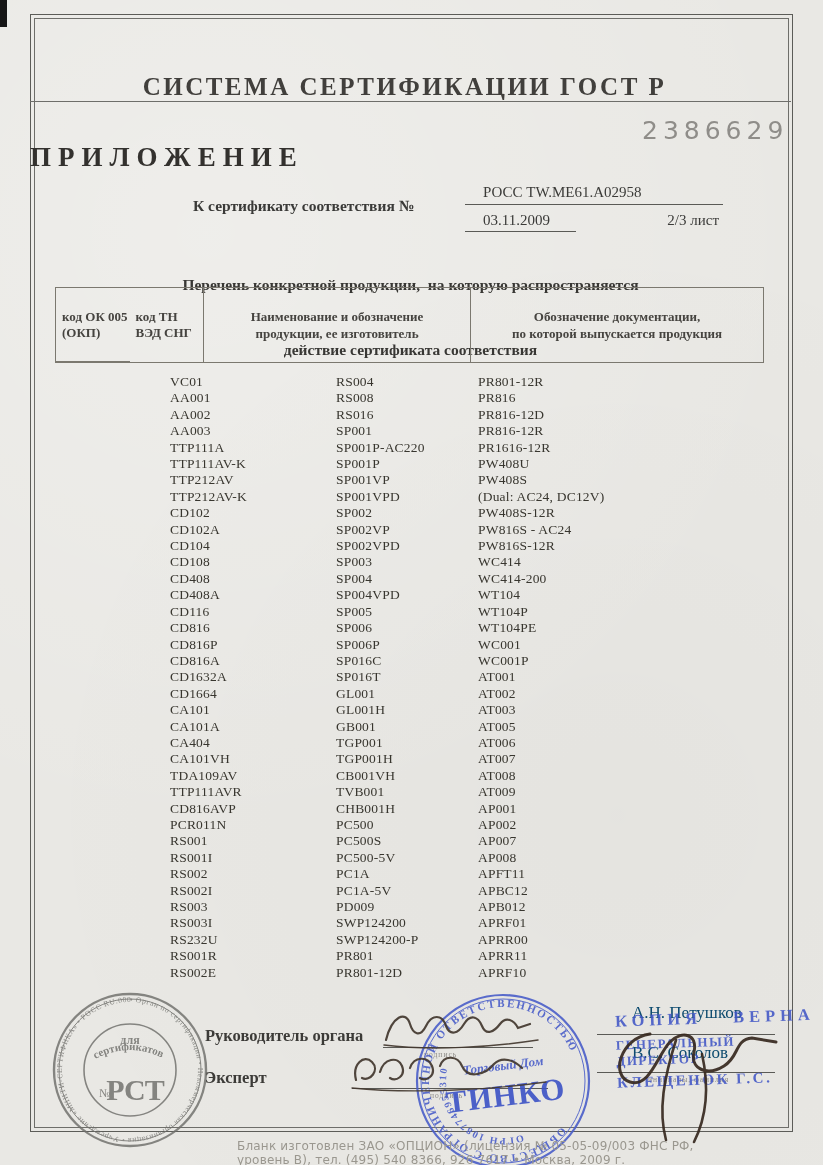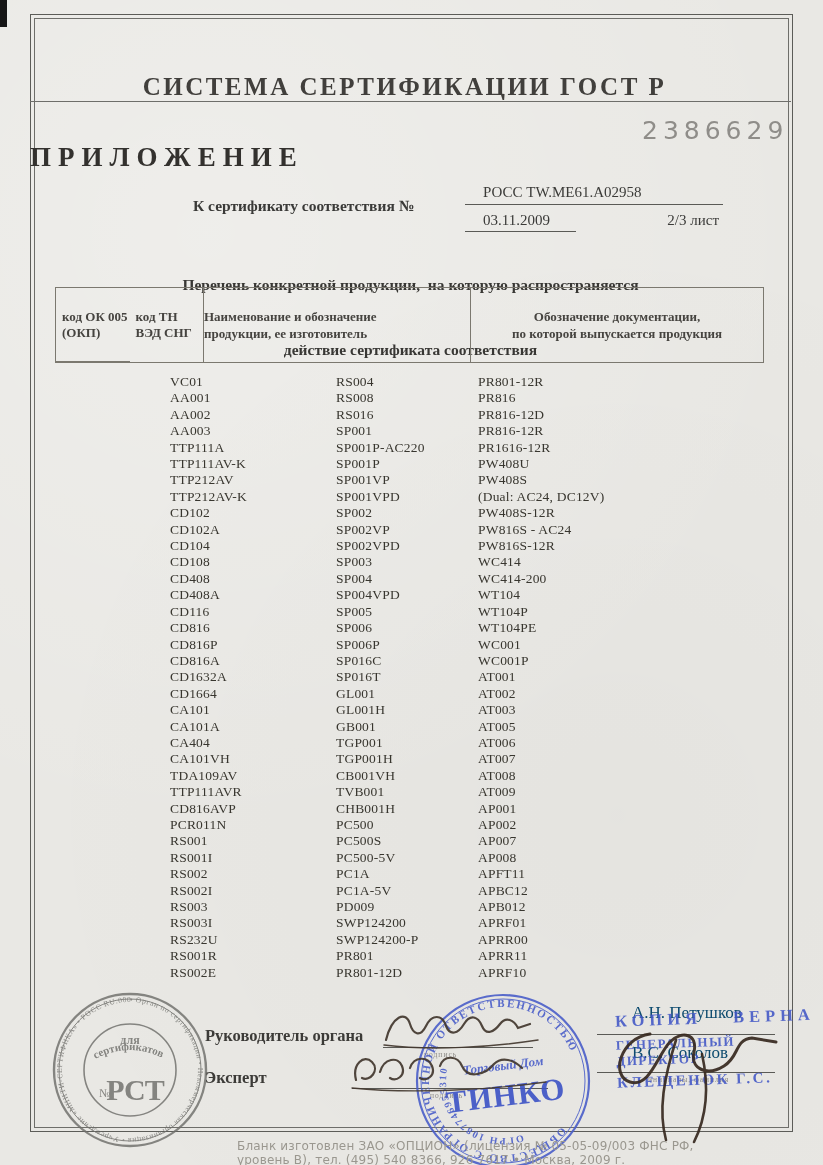--- a/index.html
+++ b/index.html
@@ -29,21 +29,21 @@
   .cert-date { border-bottom:1.2px solid #5a5a56; padding:0 26px 2px 18px; }
   .cert-sheet { padding-right:4px; }
   .description { left:30px; top:231px; width:761px; text-align:center; font-weight:bold;
     font-size:15.5px; line-height:21.5px; color:#383734; white-space:pre-wrap; }
   .table-head { left:55px; top:287px; width:709px; height:76px; border:1.2px solid #7b786f;
     display:flex; box-sizing:border-box; font-size:13px; font-weight:bold; color:#464440; }
   .th-c1 { width:148px; border-right:1.2px solid #7b786f; display:flex; flex-direction:row; box-sizing:border-box; }
   .th-c1 > div { flex:1; display:flex; align-items:center; padding-left:6px; }
   .th-c1 > div:first-child { border-bottom:1.2px solid #7b786f; }
   .th-c2 { width:267px; border-right:1.2px solid #7b786f; display:flex; flex-direction:column;
-    align-items:flex-start; justify-content:center; text-align:center; line-height:17px; box-sizing:border-box; }
+    align-items:center; justify-content:center; text-align:center; line-height:17px; box-sizing:border-box; }
   .th-c3 { flex:1; display:flex; flex-direction:column; align-items:center; justify-content:center;
     text-align:right; line-height:17px; }
   .col { top:374px; font-size:13.5px; line-height:16.4px; color:#38362f; letter-spacing:.2px; }
   .col1 { left:170px; } .col2 { left:336px; } .col3 { left:478px; }
   .sig-label { font-size:16.5px; font-weight:bold; color:#3c3b38; }
   .rule { border-top:1.1px solid #5a5a56; height:0; }
   .micro { font-size:7.5px; color:#8c8a86; letter-spacing:1px; }
   .name { font-size:17px; color:#0c4a6e; }
   .copy-stamp { left:616px; top:1008px; width:210px; transform:rotate(-2deg);
     color:#4156c6; font-weight:bold; opacity:.88; }

